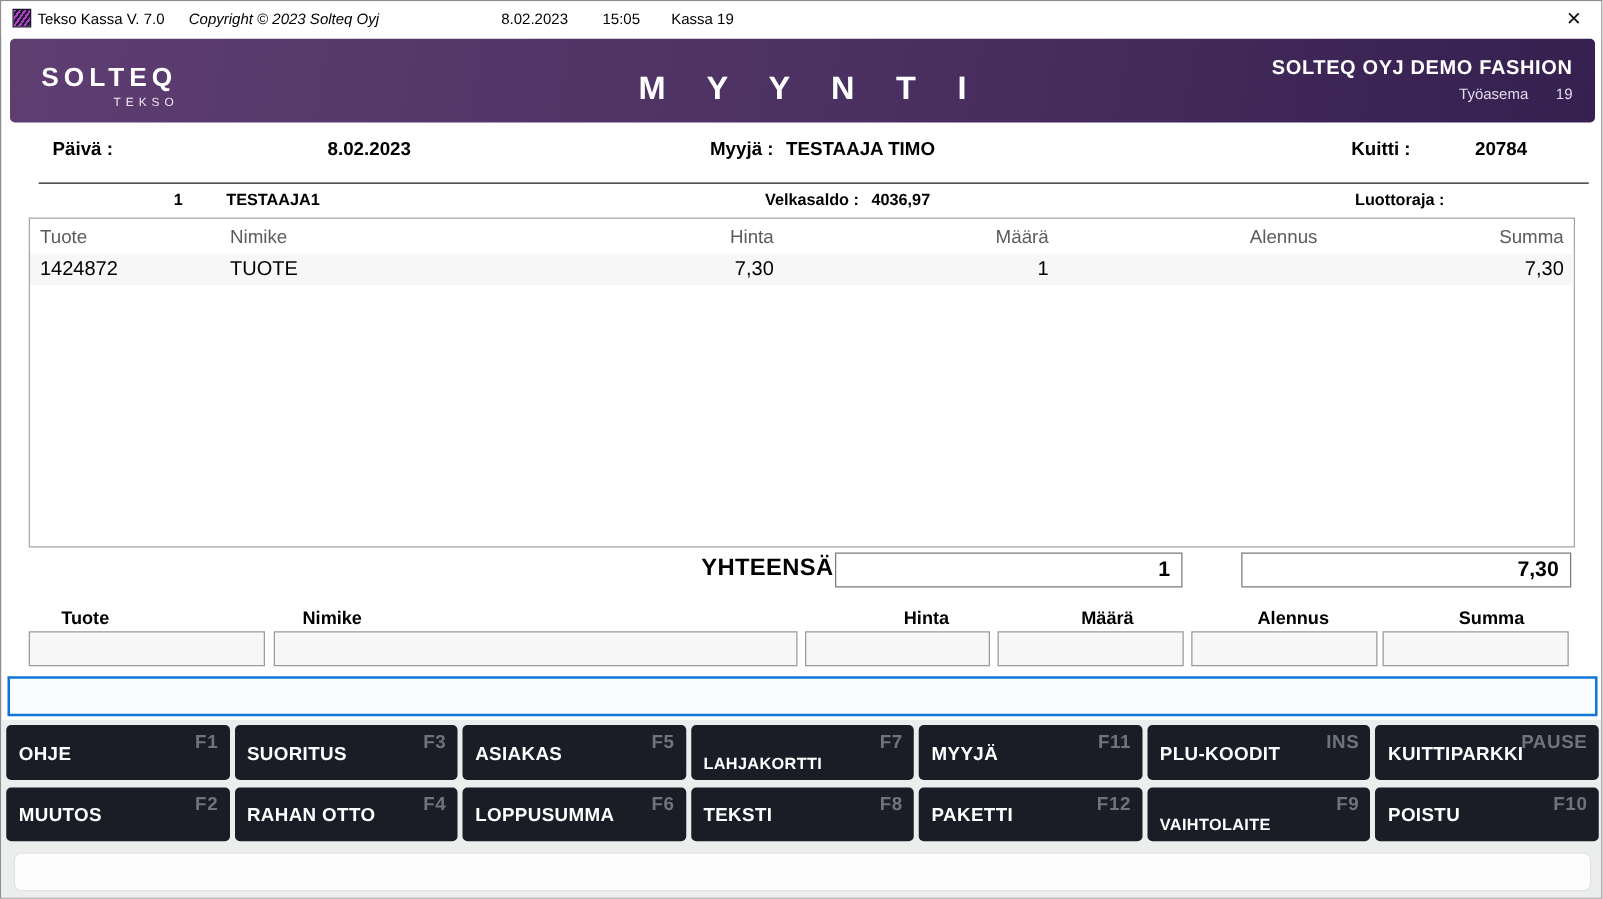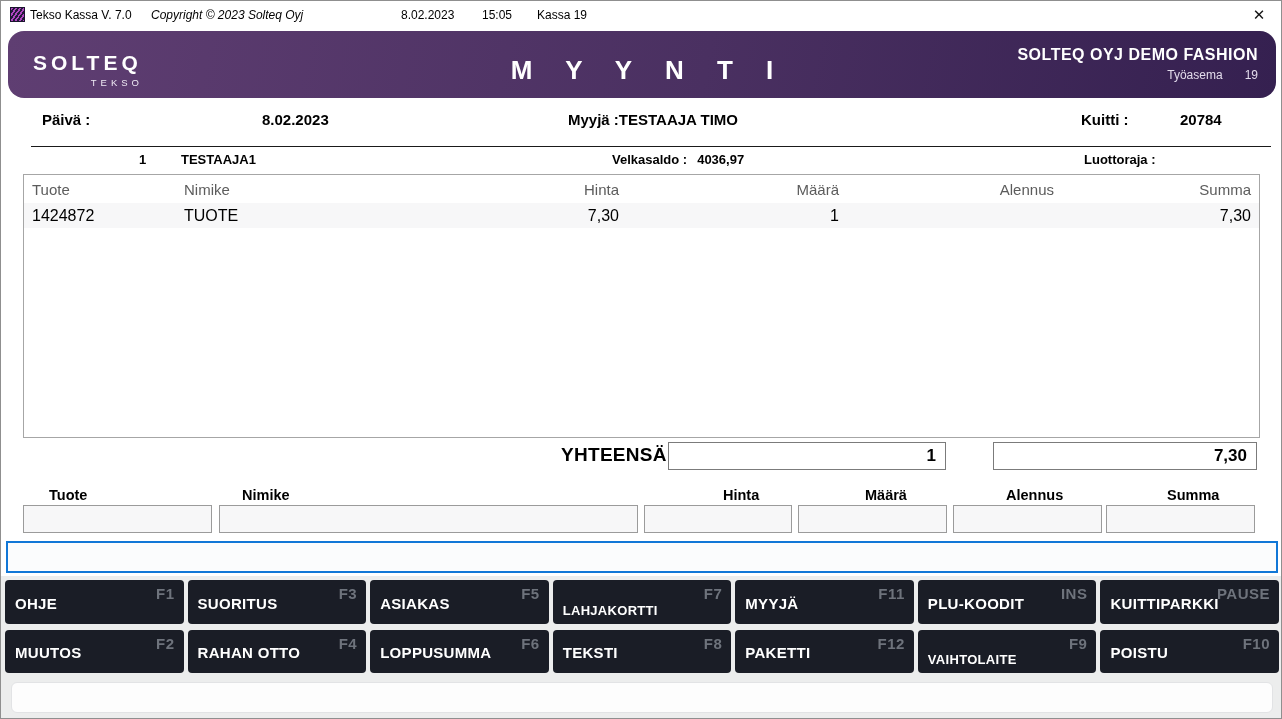--- a/index.html
+++ b/index.html
@@ -19,21 +19,21 @@
   .tb-title { left:29px; }
   .tb-copy { left:150px;font-style:italic; }
   .tb-date { left:400px; }
   .tb-time { left:481px; }
   .tb-reg  { left:536px; }
   .close-btn { position:absolute; right:0; top:0; width:44px; height:28px; display:flex; align-items:center; justify-content:center; cursor:pointer; }
   .close-btn span { font-size:15px; color:#111; font-weight:400; }
 
   
   .header {
-    position:absolute; left:7px; top:30px; width:1268px; height:67px; border-radius:16px;
+    position:absolute; left:7px; top:30px; width:1268px; height:67px; border-radius:4px;
     background: linear-gradient(100deg, #5f3e72 0%, #4a3061 55%, #352050 100%);
     color:#fff;
   }
   .logo { position:absolute; left:25px; top:20px; width:112px; }
   .logo-main { font-size:21px; font-weight:bold; letter-spacing:4px; color:#fff; }
   .logo-sub  { font-size:9.5px; letter-spacing:4px; color:#efeaf4; text-align:right; margin-top:2px; padding-right:2px; }
   .header-title {
     position:absolute; left:50%; top:24px; transform:translateX(-50%);
     font-size:26px; font-weight:bold; letter-spacing:13px; color:#fff; white-space:nowrap; padding-left:13px;
   }
@@ -117,21 +117,21 @@
       <div class="store-name">SOLTEQ OYJ DEMO FASHION</div>
       <div class="workstation">
         <span>Työasema</span>
         <span>19</span>
       </div>
     </div>
   </div>
 
   <div class="abs info-row" style="left:41px;">Päivä :</div>
   <div class="abs info-row" style="left:261px;">8.02.2023</div>
-  <div class="abs info-row" style="left:567px; display:flex; gap:0;">
+  <div class="abs info-row" style="left:567px; display:flex; gap:10px;">
     <span>Myyjä :</span>
     <span>TESTAAJA TIMO</span>
   </div>
   <div class="abs info-row" style="left:1080px;">Kuitti :</div>
   <div class="abs info-row" style="left:1179px;">20784</div>
 
   <div class="sep-line"></div>
 
   <div class="abs cust-row" style="left:53px;margin-top:48px;">Asiakas :</div>
   <div class="abs cust-row" style="left:138px;">1</div>

